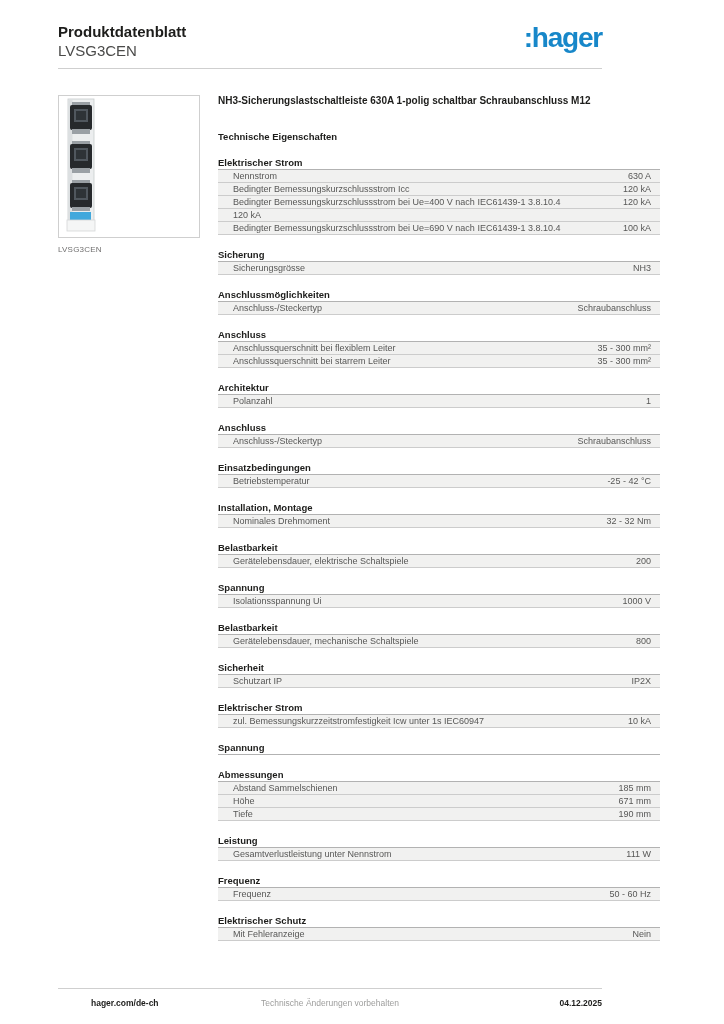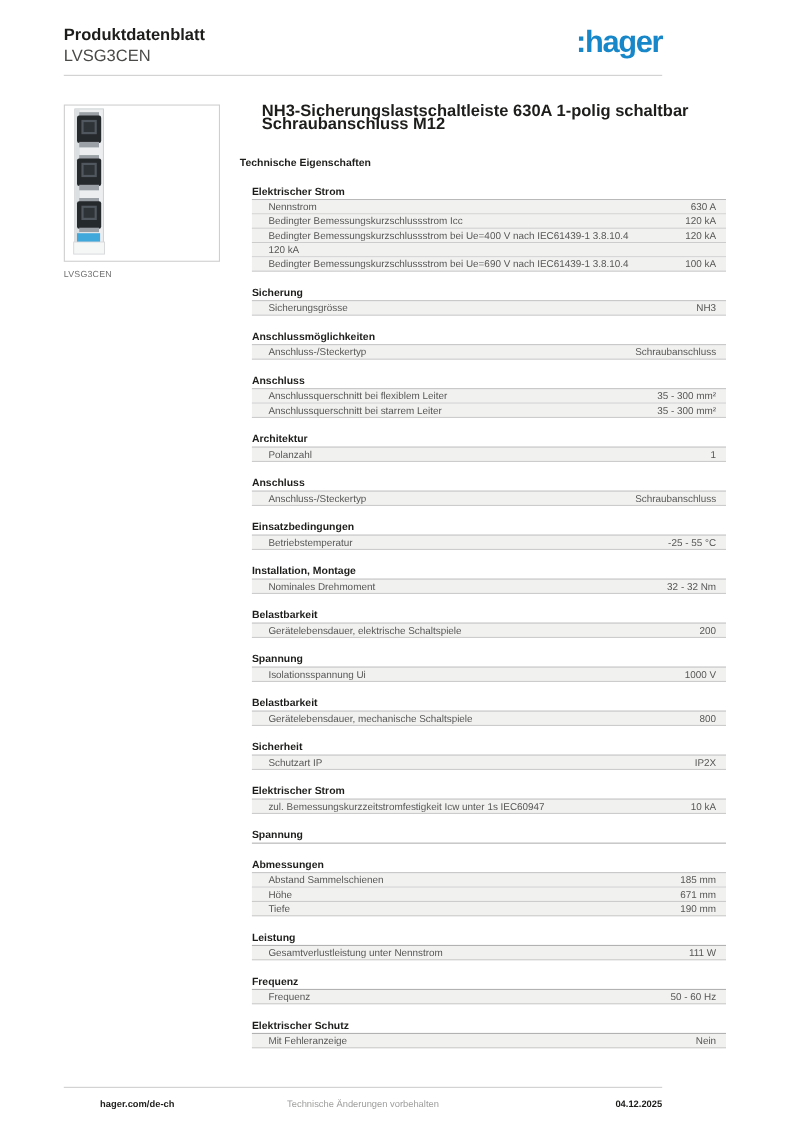--- a/index.html
+++ b/index.html
@@ -31,24 +31,24 @@
   .left-col { position: absolute; top: 95px; left: 58px; width: 142px; }
   .image-box {
     width: 142px; height: 143px;
     border: 1px solid #cfcfcf; background: #ffffff;
     overflow: hidden;
   }
   .image-caption { margin-top: 7px; font-size: 8px; color: #706f6f; letter-spacing: 0.2px; }
 
   
   .right-col { position: absolute; top: 95px; left: 218px; width: 448px; }
-  .product-title { font-size: 15px; font-weight: bold; line-height: 12px; color: #1d1d1b; margin-left: 20px; }
+  .product-title { font-size: 10px; font-weight: bold; line-height: 12px; color: #1d1d1b; }
   .specs-heading { margin-top: 24px; font-size: 9.5px; font-weight: bold; line-height: 12px; color: #1d1d1b; }
 
-  .spec-section { margin-top: 14px; margin-left: 11px; }
+  .spec-section { margin-top: 14px; }
   .section-title {
     font-size: 9.5px; font-weight: bold; line-height: 12px; color: #1d1d1b;
     border-bottom: 1px solid #b2b2b2;
   }
   .spec-row {
     display: flex; justify-content: space-between; align-items: center;
     height: 13px; line-height: 12px;
     background: #f1f1f0;
     border-bottom: 1px solid #cccccc;
     padding: 0 15px;
@@ -200,21 +200,21 @@
     <span class="spec-value">Schraubanschluss</span>
   </div>
 </div>
   </section>
 
   <section class="spec-section">
     <h3 class="section-title">Einsatzbedingungen</h3>
     <div class="rows">
   <div class="spec-row">
     <span class="spec-label">Betriebstemperatur</span>
-    <span class="spec-value">-25 - 55 °C</span>
+    <span class="spec-value">-25 - 42 °C</span>
   </div>
 </div>
   </section>
 
   <section class="spec-section">
     <h3 class="section-title">Installation, Montage</h3>
     <div class="rows">
   <div class="spec-row">
     <span class="spec-label">Nominales Drehmoment</span>
     <span class="spec-value">32 - 32 Nm</span>

